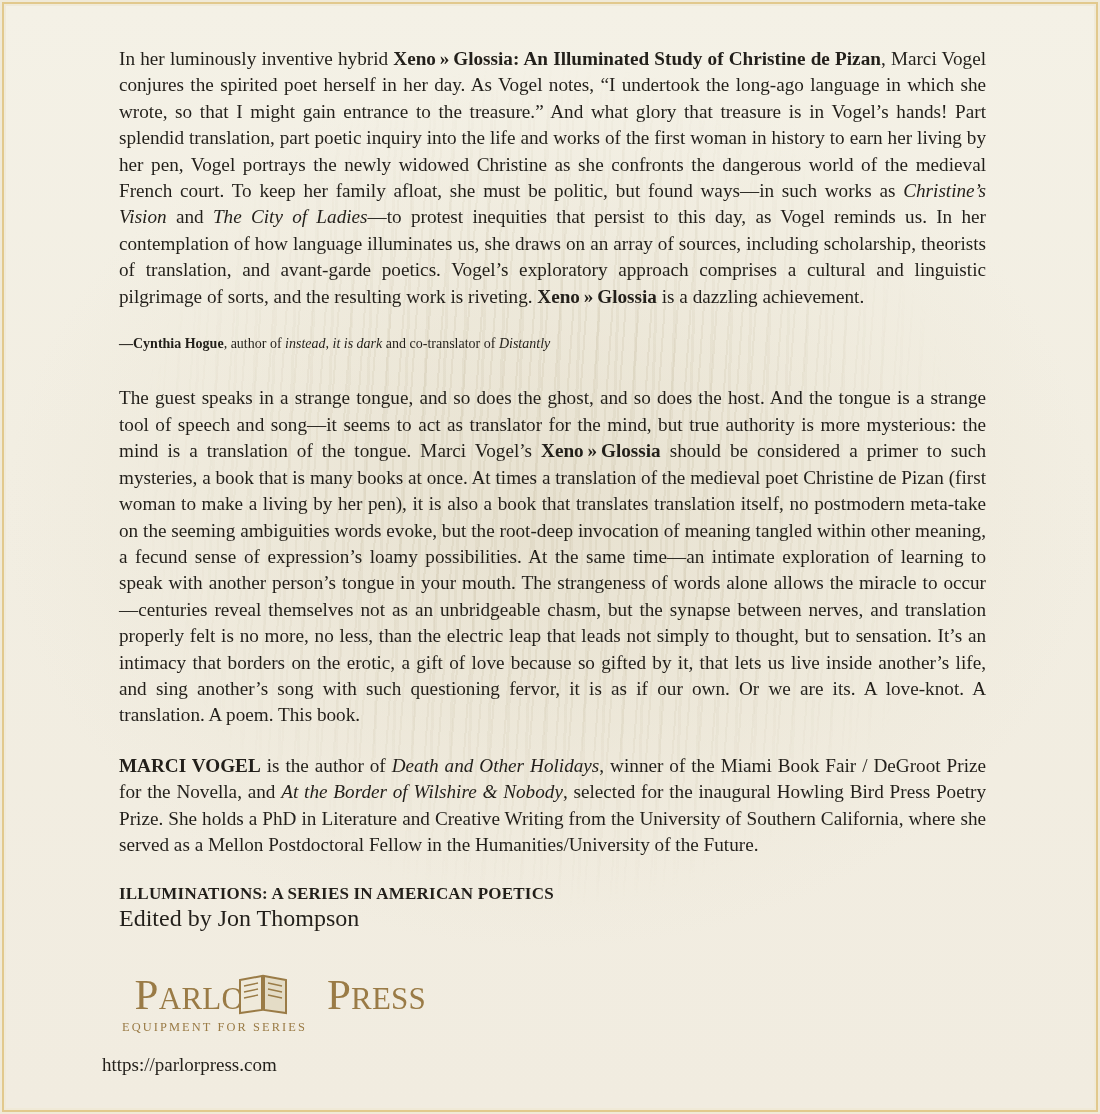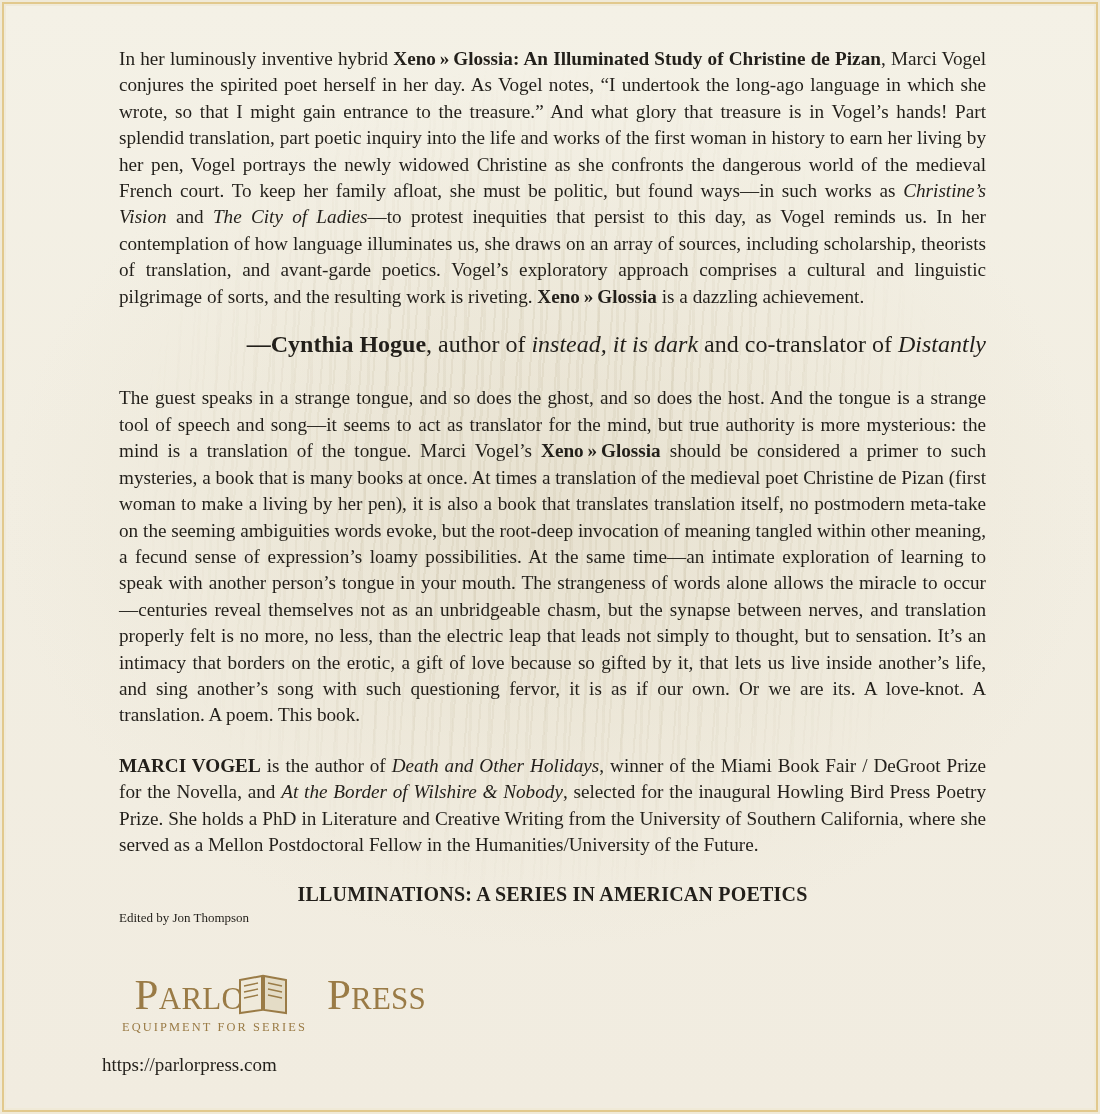--- a/index.html
+++ b/index.html
@@ -45,39 +45,38 @@
   }
   p {
     margin: 0;
     font-size: 19.2px;
     line-height: 26.4px;
     text-align: justify;
     color: #221f1a;
   }
   .blurb { margin-bottom: 0; }
   .attrib {
-    text-align: right;
-    font-size: 24px;
+    text-align: left;
+    font-size: 14px;
     line-height: 26.4px;
     margin-top: 21px;
   }
   .gap-lg { height: 28px; }
   .gap-md { height: 24px; }
   b, strong { font-weight: bold; }
   i, em { font-style: italic; }
   .series-title {
-    font-size: 20px;
+    font-size: 17px;
     font-weight: bold;
     letter-spacing: 0.2px;
     line-height: 24px;
     color: #221f1a;
-    text-align: center;
   }
   .series-editor {
-    font-size: 13px;
+    font-size: 24px;
     line-height: 24px;
     color: #221f1a;
   }
   .logo-wrap {
     position: relative;
     margin-top: 40px;
     margin-left: -23px;
     width: 330px;
     height: 66px;
   }

